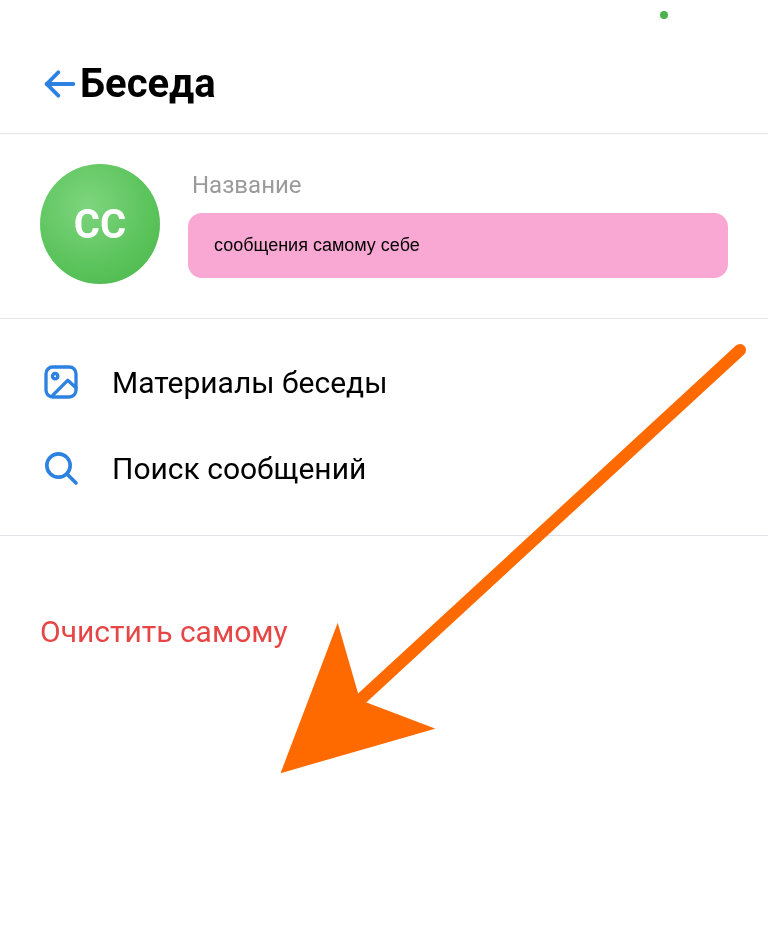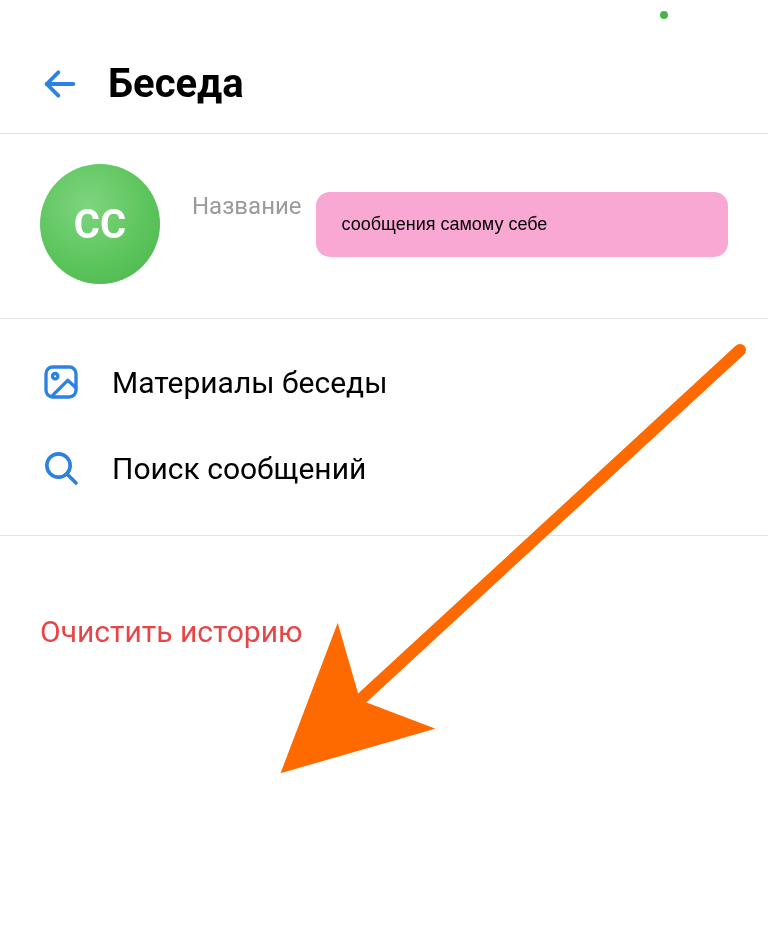--- a/index.html
+++ b/index.html
@@ -22,21 +22,20 @@
   .status-dot {
     width: 8px; height: 8px;
     border-radius: 50%;
     background: #4bb34b;
     margin-right: 70px;
   }
   .header {
     display: flex;
     align-items: center;
     padding: 30px 40px 26px 40px;
-    gap: 28px;
   }
   .back-arrow svg { display: block; }
   .header-title {
     font-size: 40px;
     font-weight: 700;
     color: #000;
   }
   .divider {
     height: 1px;
     background: #e1e3e6;
@@ -56,20 +55,21 @@
     align-items: center;
     justify-content: center;
     color: #fff;
     font-size: 40px;
     font-weight: 700;
     flex-shrink: 0;
   }
   .name-block {
     flex: 1;
     display: flex;
+    flex-direction: column;
     gap: 14px;
   }
   .name-label {
     color: #9a9a9a;
     font-size: 24px;
     padding-left: 4px;
   }
   .name-field {
     background: #f9a8d4;
     border-radius: 14px;
@@ -167,21 +167,21 @@
       </svg>
     </span>
     <span class="menu-label">Поиск сообщений</span>
   </div>
 </div>
 
 <div class="divider"></div>
 
 <div class="actions">
   <div style="height:28px"></div>
-  <div class="action-item action-danger">Очистить историю</div>
+  <div class="action-item action-danger">Очистить самому</div>
 </div>
 
 <svg class="annotation-arrow" style="left:0; top:0;" width="768" height="949">
   <defs>
     <marker id="ahead" markerWidth="14" markerHeight="14" refX="3" refY="6" orient="auto">
       <path d="M0,0 L12,6 L0,12 L3,6 Z" fill="#ff6a00"></path>
     </marker>
   </defs>
   <line x1="740" y1="350" x2="360" y2="700" stroke="#ff6a00" stroke-width="12" stroke-linecap="round" marker-end="url(#ahead)"></line>
 </svg>

